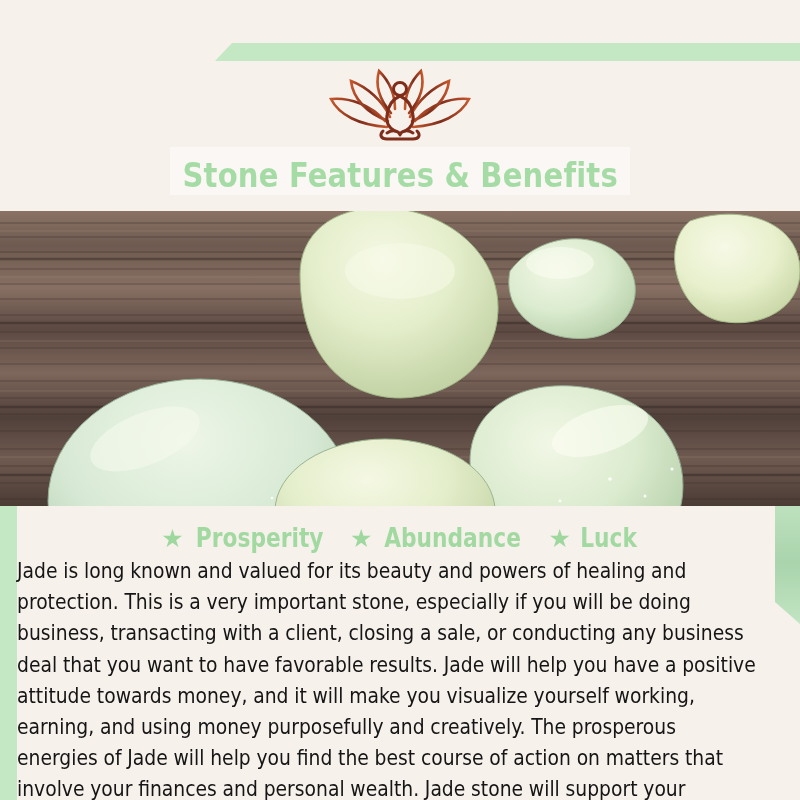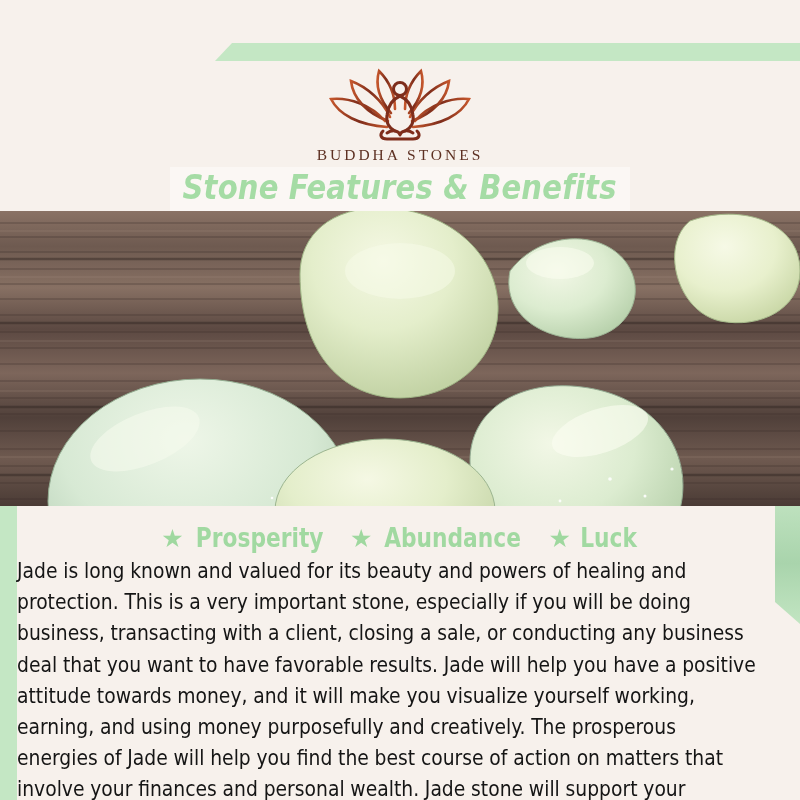--- a/index.html
+++ b/index.html
@@ -55,24 +55,24 @@
     margin-top:5px;
     font-family:"Liberation Serif", serif;
     font-size:15.5px;
     letter-spacing:3.0px;
     color:#5d3022;
     font-weight:400;
   }
 
   
   #title-banner {
-    position:absolute; top:124px; left:170px;
+    position:absolute; top:104px; left:170px;
     width:460px; height:48px;
     background:#fbf7f4;
-    display:flex; align-items:flex-start; justify-content:center;font-style:italic;
+    display:flex; align-items:flex-end; justify-content:center;
   }
   #title-text {
     font-family:"DejaVu Sans Condensed","Liberation Sans Narrow","Liberation Sans", sans-serif;
     font-weight:700;
     font-size:34px;
     color:#a5dca5;
     letter-spacing:0.2px;
     transform:scaleX(0.95);
     white-space:nowrap;
   }

